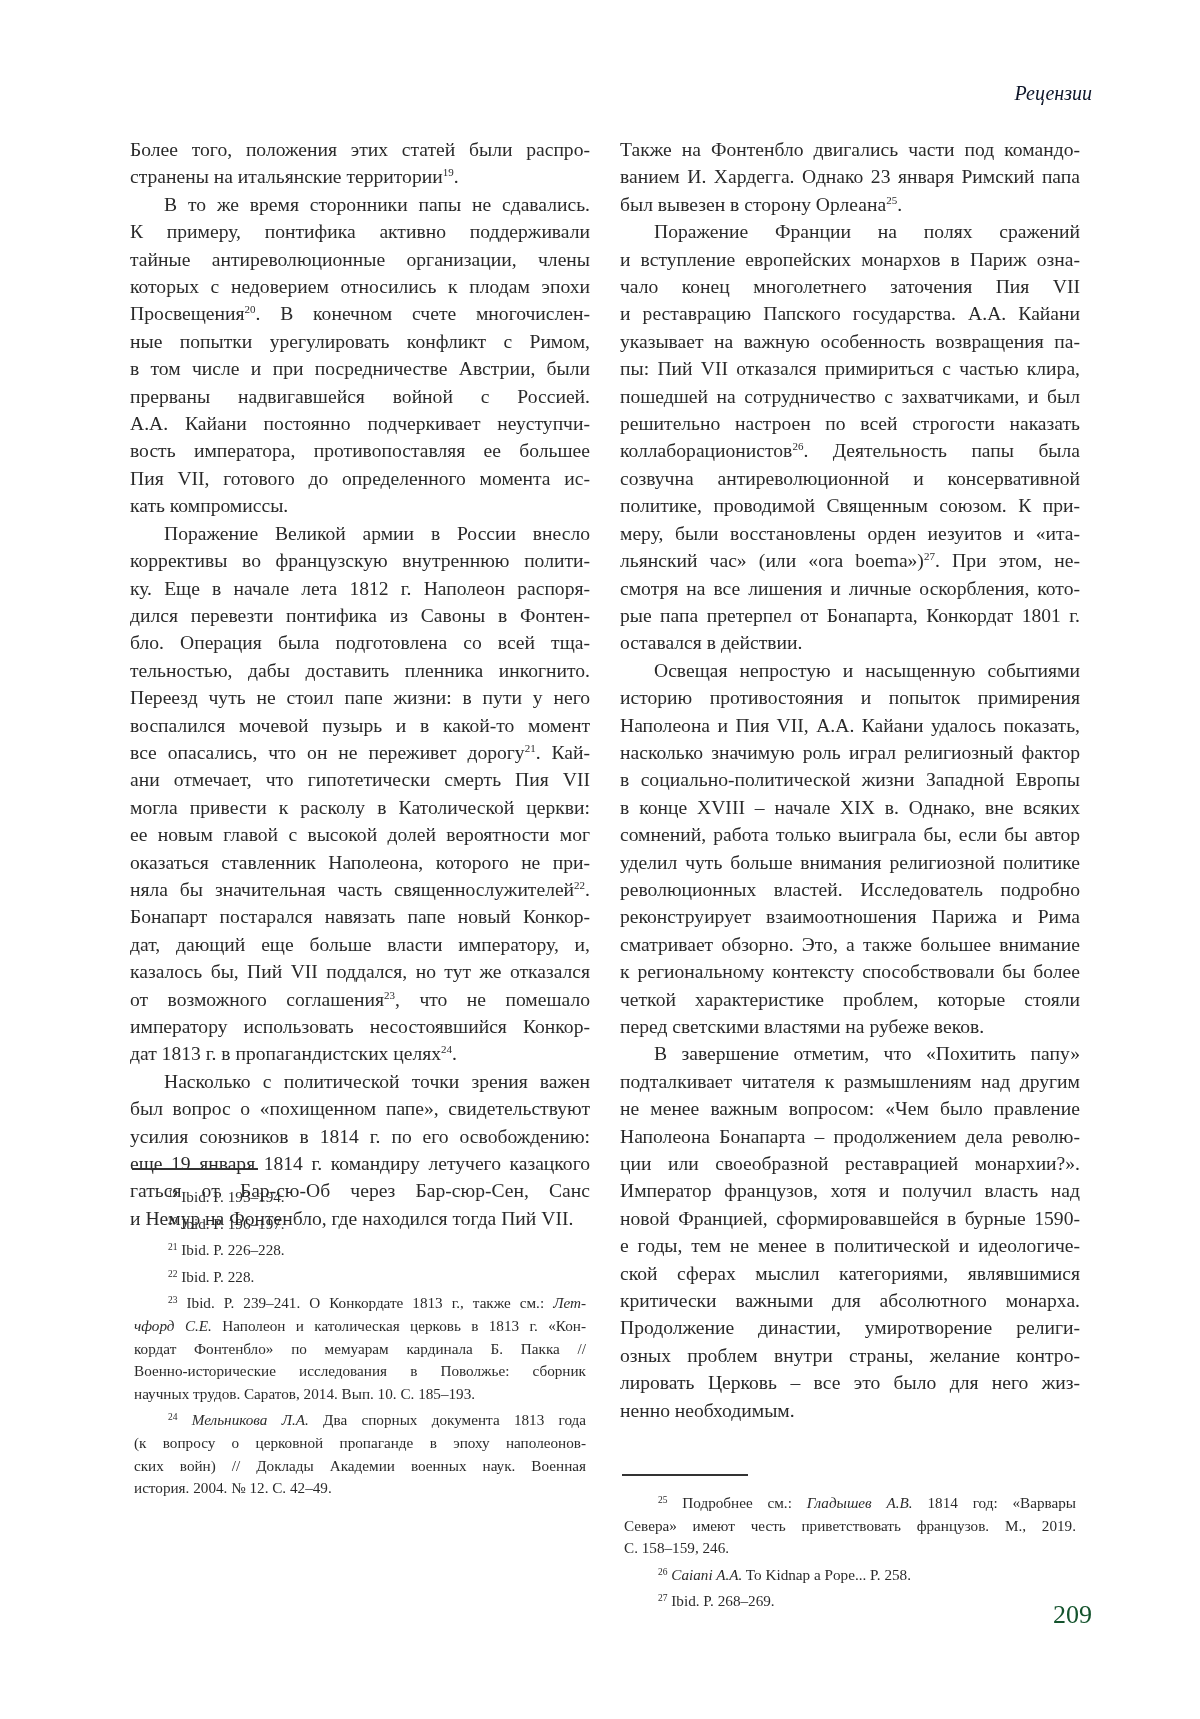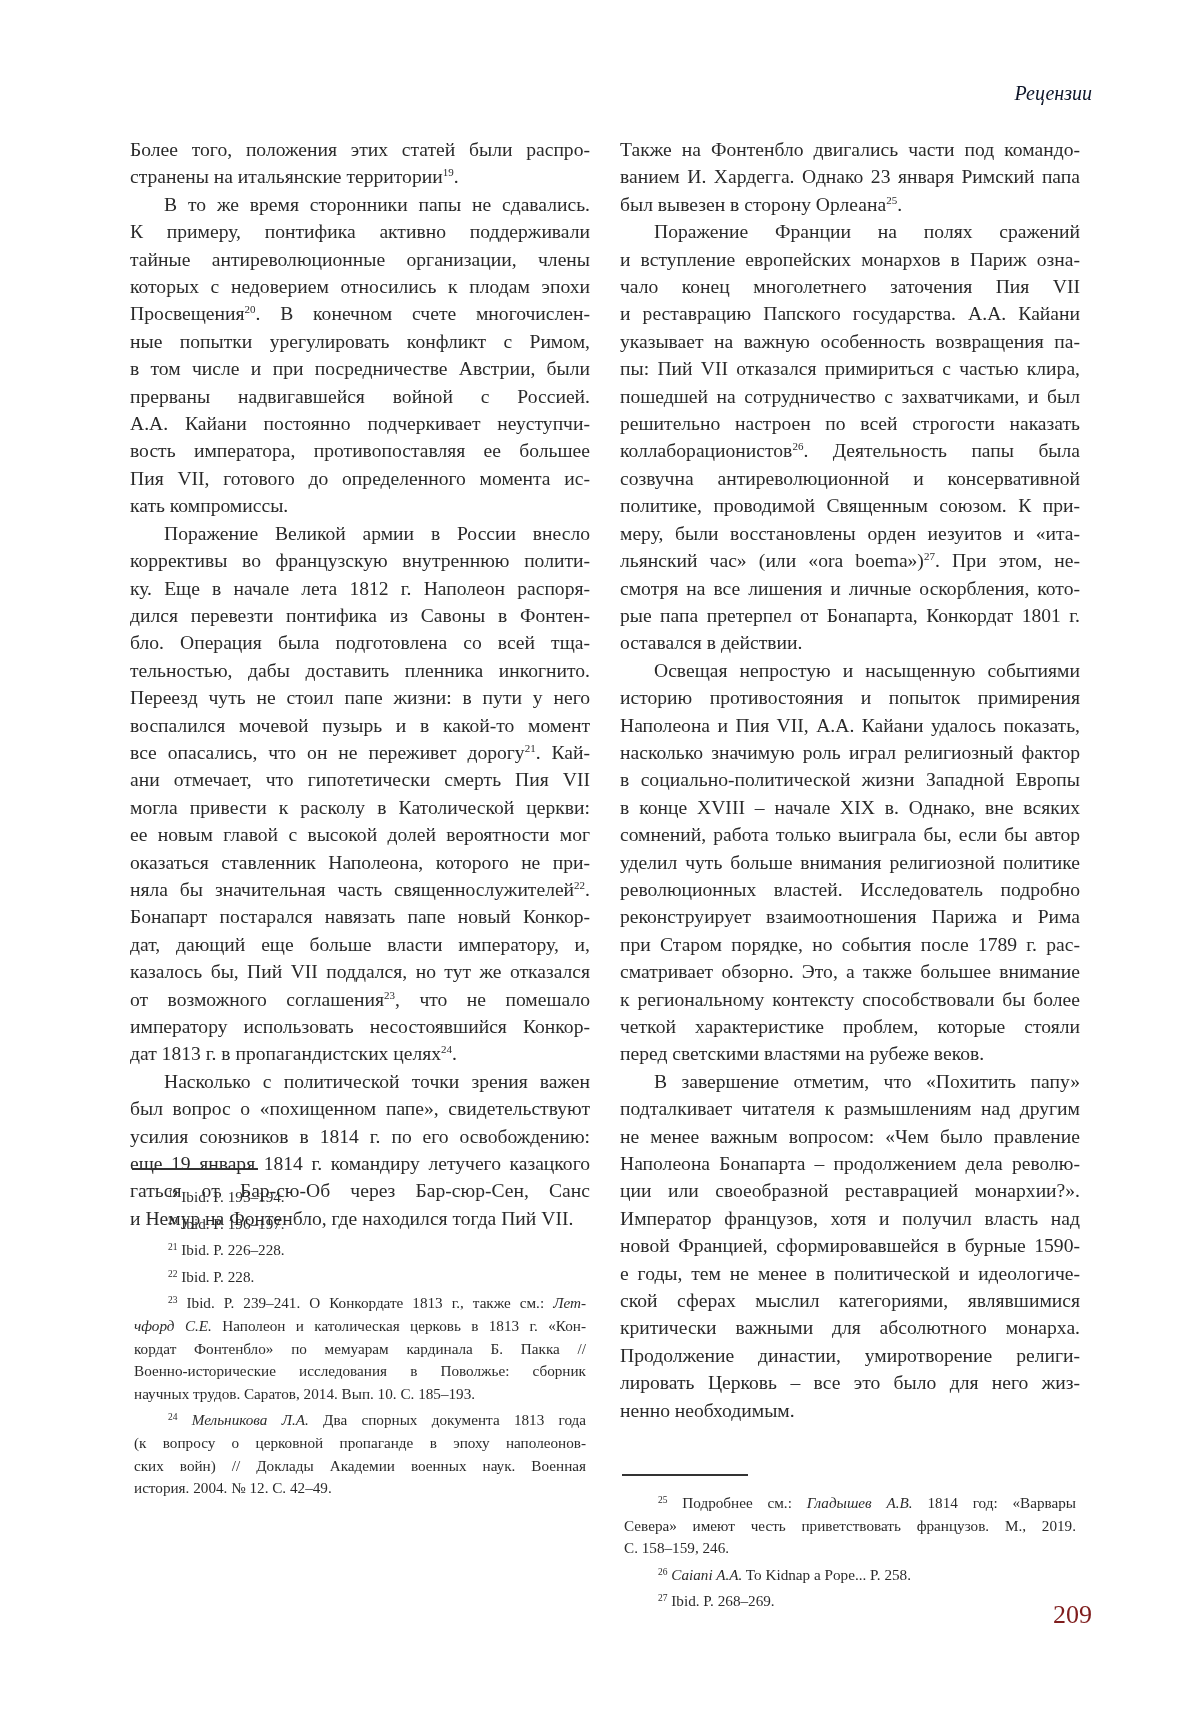--- a/index.html
+++ b/index.html
@@ -14,21 +14,21 @@
   .body-text p .ln.last { text-align-last: left; }
   .body-text p .ln.indent { text-indent: 34px; }
   sup { font-size: 11px; line-height: 0; vertical-align: 7px; }
   .fn-rule { position: absolute; height: 1.5px; background: #333; width: 126px; }
   .footnotes { position: absolute; width: 460px; font-size: 15.2px; line-height: 22.6px; }
   .footnotes .fn { margin: 4px; }
   .footnotes .ln { display: block; text-align: justify; text-align-last: justify; white-space: nowrap; }
   .footnotes .ln.last { text-align-last: left; }
   .footnotes .ln.indent { text-indent: 34px; }
   .footnotes sup { font-size: 9.5px; vertical-align: 5px; }
-  .page-number { position: absolute; right: 108px; top: 1600px; font-size: 26px; color: #7f1d1d; }
+  .page-number { position: absolute; right: 108px; top: 1600px; font-size: 26px; color: #14532d; }
   i { }
 </style>
 </head>
 <body>
 
 <div class="running-head">Рецензии</div>
 
 <div class="col col-left body-text" id="left-col">
     <p>
       <span class="ln">Более того, положения этих статей были распро-</span>
@@ -107,38 +107,38 @@
       <span class="ln indent">Освещая непростую и насыщенную событиями</span>
       <span class="ln">историю противостояния и попыток примирения</span>
       <span class="ln">Наполеона и Пия VII, А.А. Кайани удалось показать,</span>
       <span class="ln">насколько значимую роль играл религиозный фактор</span>
       <span class="ln">в социально-политической жизни Западной Европы</span>
       <span class="ln">в конце XVIII – начале XIX в. Однако, вне всяких</span>
       <span class="ln">сомнений, работа только выиграла бы, если бы автор</span>
       <span class="ln">уделил чуть больше внимания религиозной политике</span>
       <span class="ln">революционных властей. Исследователь подробно</span>
       <span class="ln">реконструирует взаимоотношения Парижа и Рима</span>
-      <span class="ln">при Старом порядке, но события после 1789 г. рас-</span>
       <span class="ln">сматривает обзорно. Это, а также большее внимание</span>
       <span class="ln">к региональному контексту способствовали бы более</span>
       <span class="ln">четкой характеристике проблем, которые стояли</span>
       <span class="ln last">перед светскими властями на рубеже веков.</span>
     </p>
     <p>
       <span class="ln indent">В завершение отметим, что «Похитить папу»</span>
       <span class="ln">подталкивает читателя к размышлениям над другим</span>
       <span class="ln">не менее важным вопросом: «Чем было правление</span>
       <span class="ln">Наполеона Бонапарта – продолжением дела револю-</span>
       <span class="ln">ции или своеобразной реставрацией монархии?».</span>
       <span class="ln">Император французов, хотя и получил власть над</span>
       <span class="ln">новой Францией, сформировавшейся в бурные 1590-</span>
       <span class="ln">е годы, тем не менее в политической и идеологиче-</span>
       <span class="ln">ской сферах мыслил категориями, являвшимися</span>
       <span class="ln">критически важными для абсолютного монарха.</span>
       <span class="ln">Продолжение династии, умиротворение религи-</span>
+      <span class="ln">озных проблем внутри страны, желание контро-</span>
       <span class="ln">лировать Церковь – все это было для него жиз-</span>
       <span class="ln last">ненно необходимым.</span>
     </p>
   </div>
 
 <div class="fn-rule" style="left:132px; top:1168px;"></div>
 <div class="footnotes" id="left-fn" style="left:130px; top:1182px;">
     <div class="fn">
       <span class="ln indent last"><sup>19</sup> Ibid. P. 193–194.</span>
     </div>

